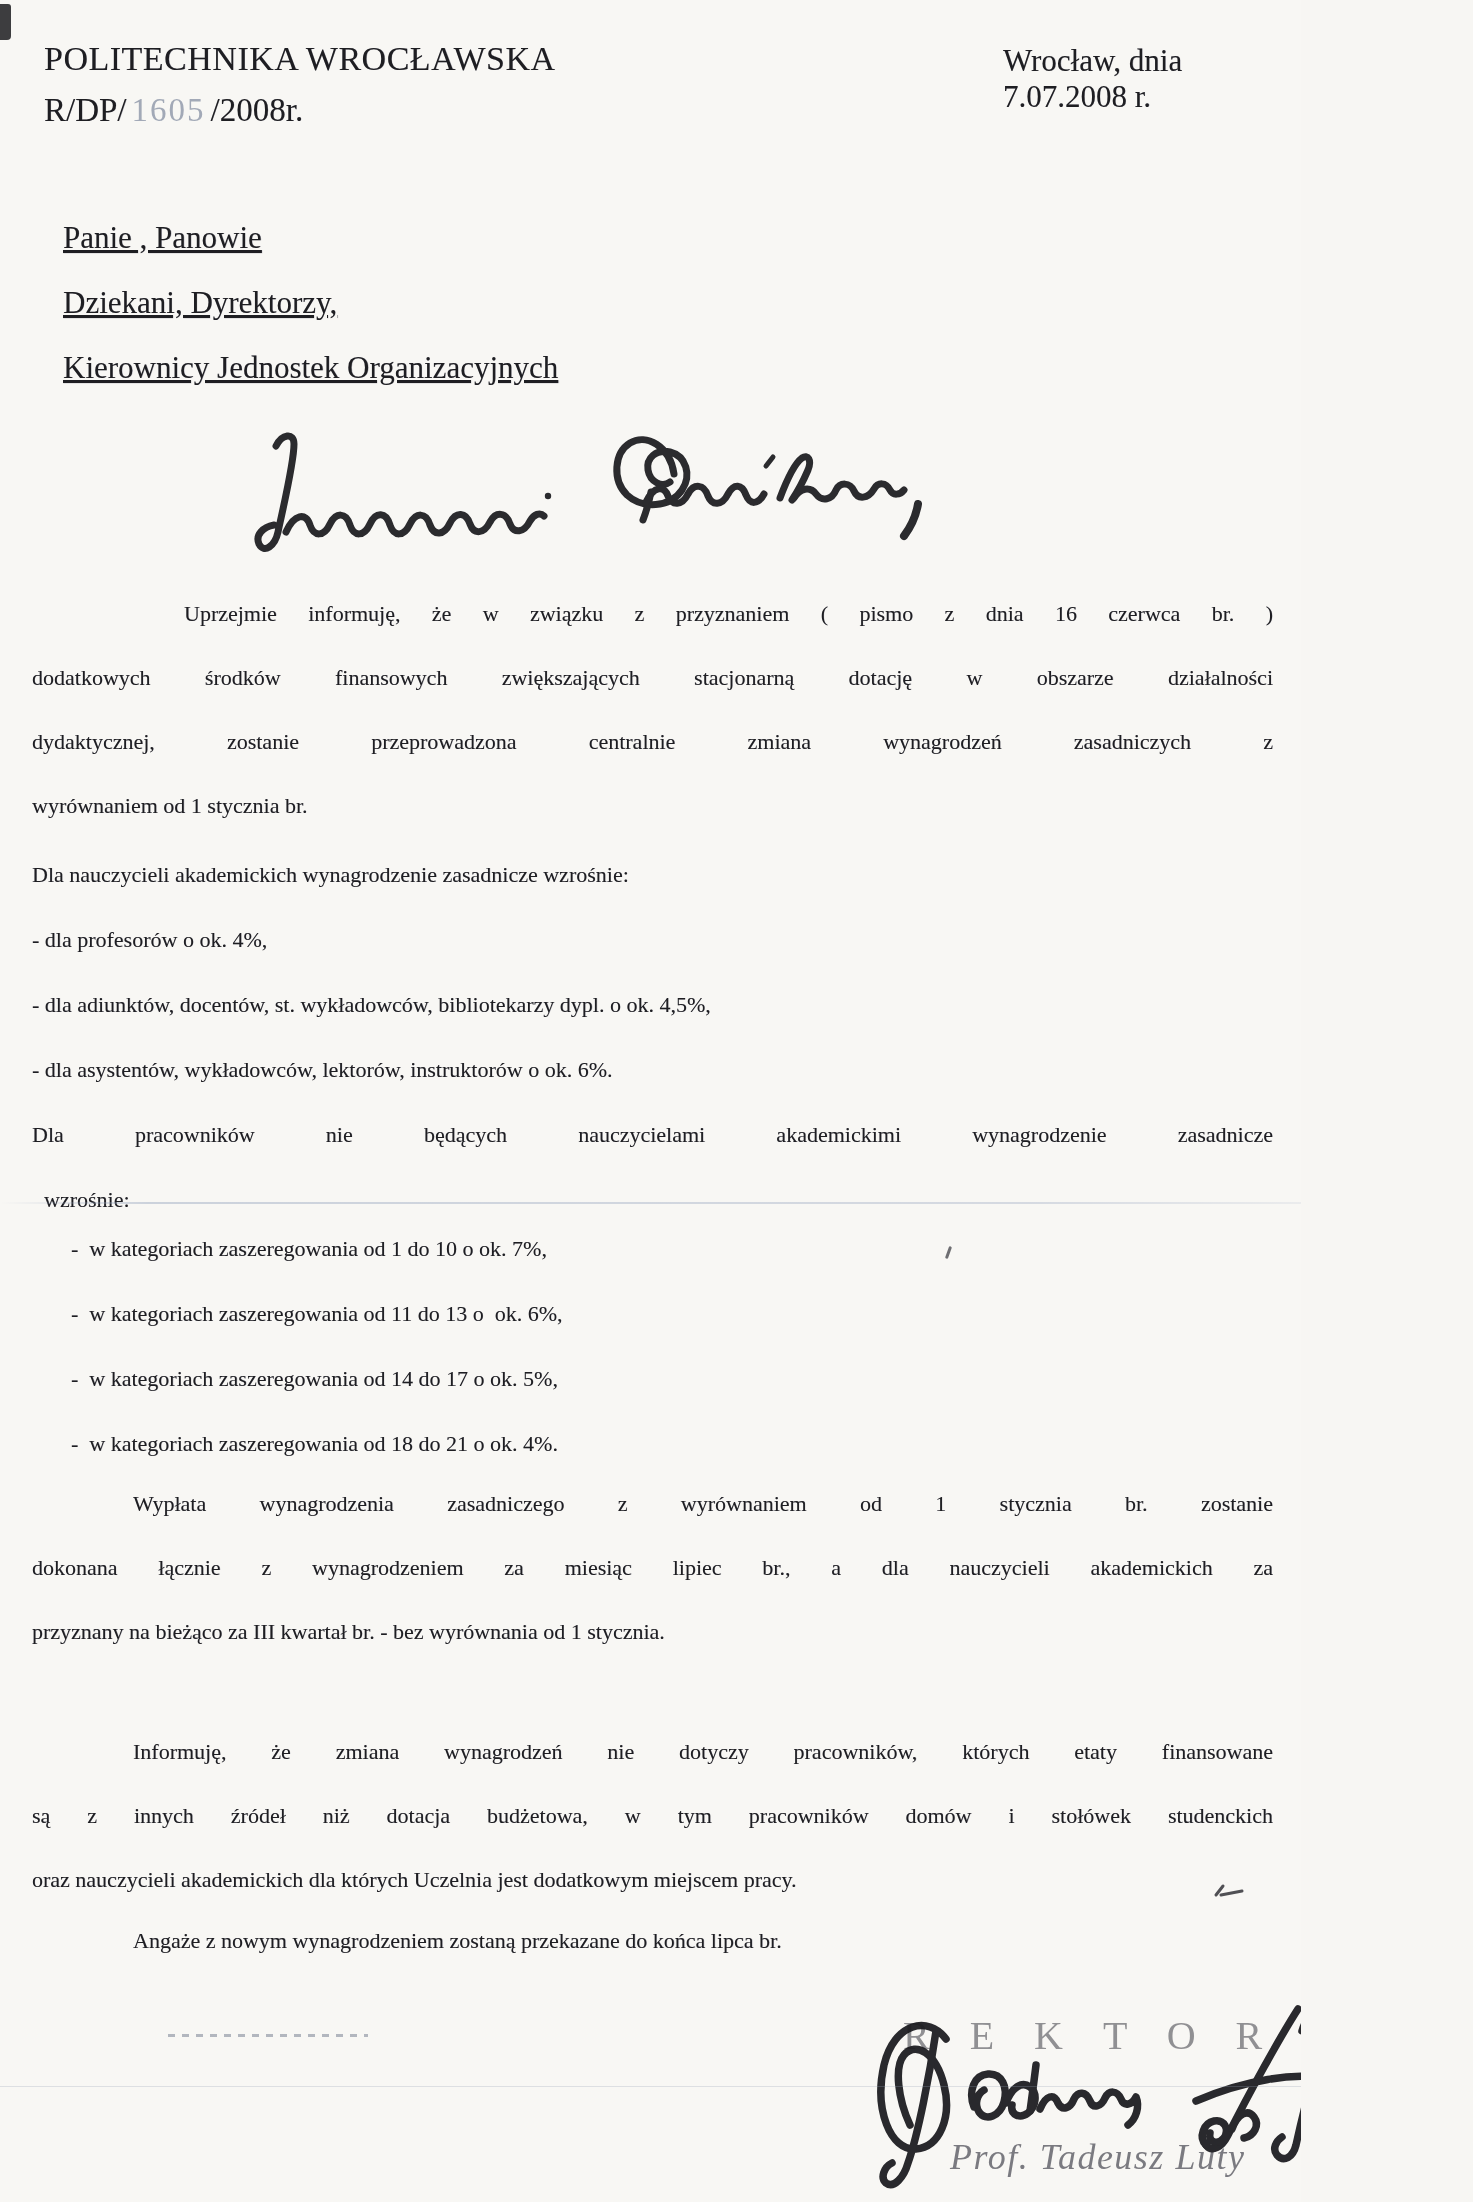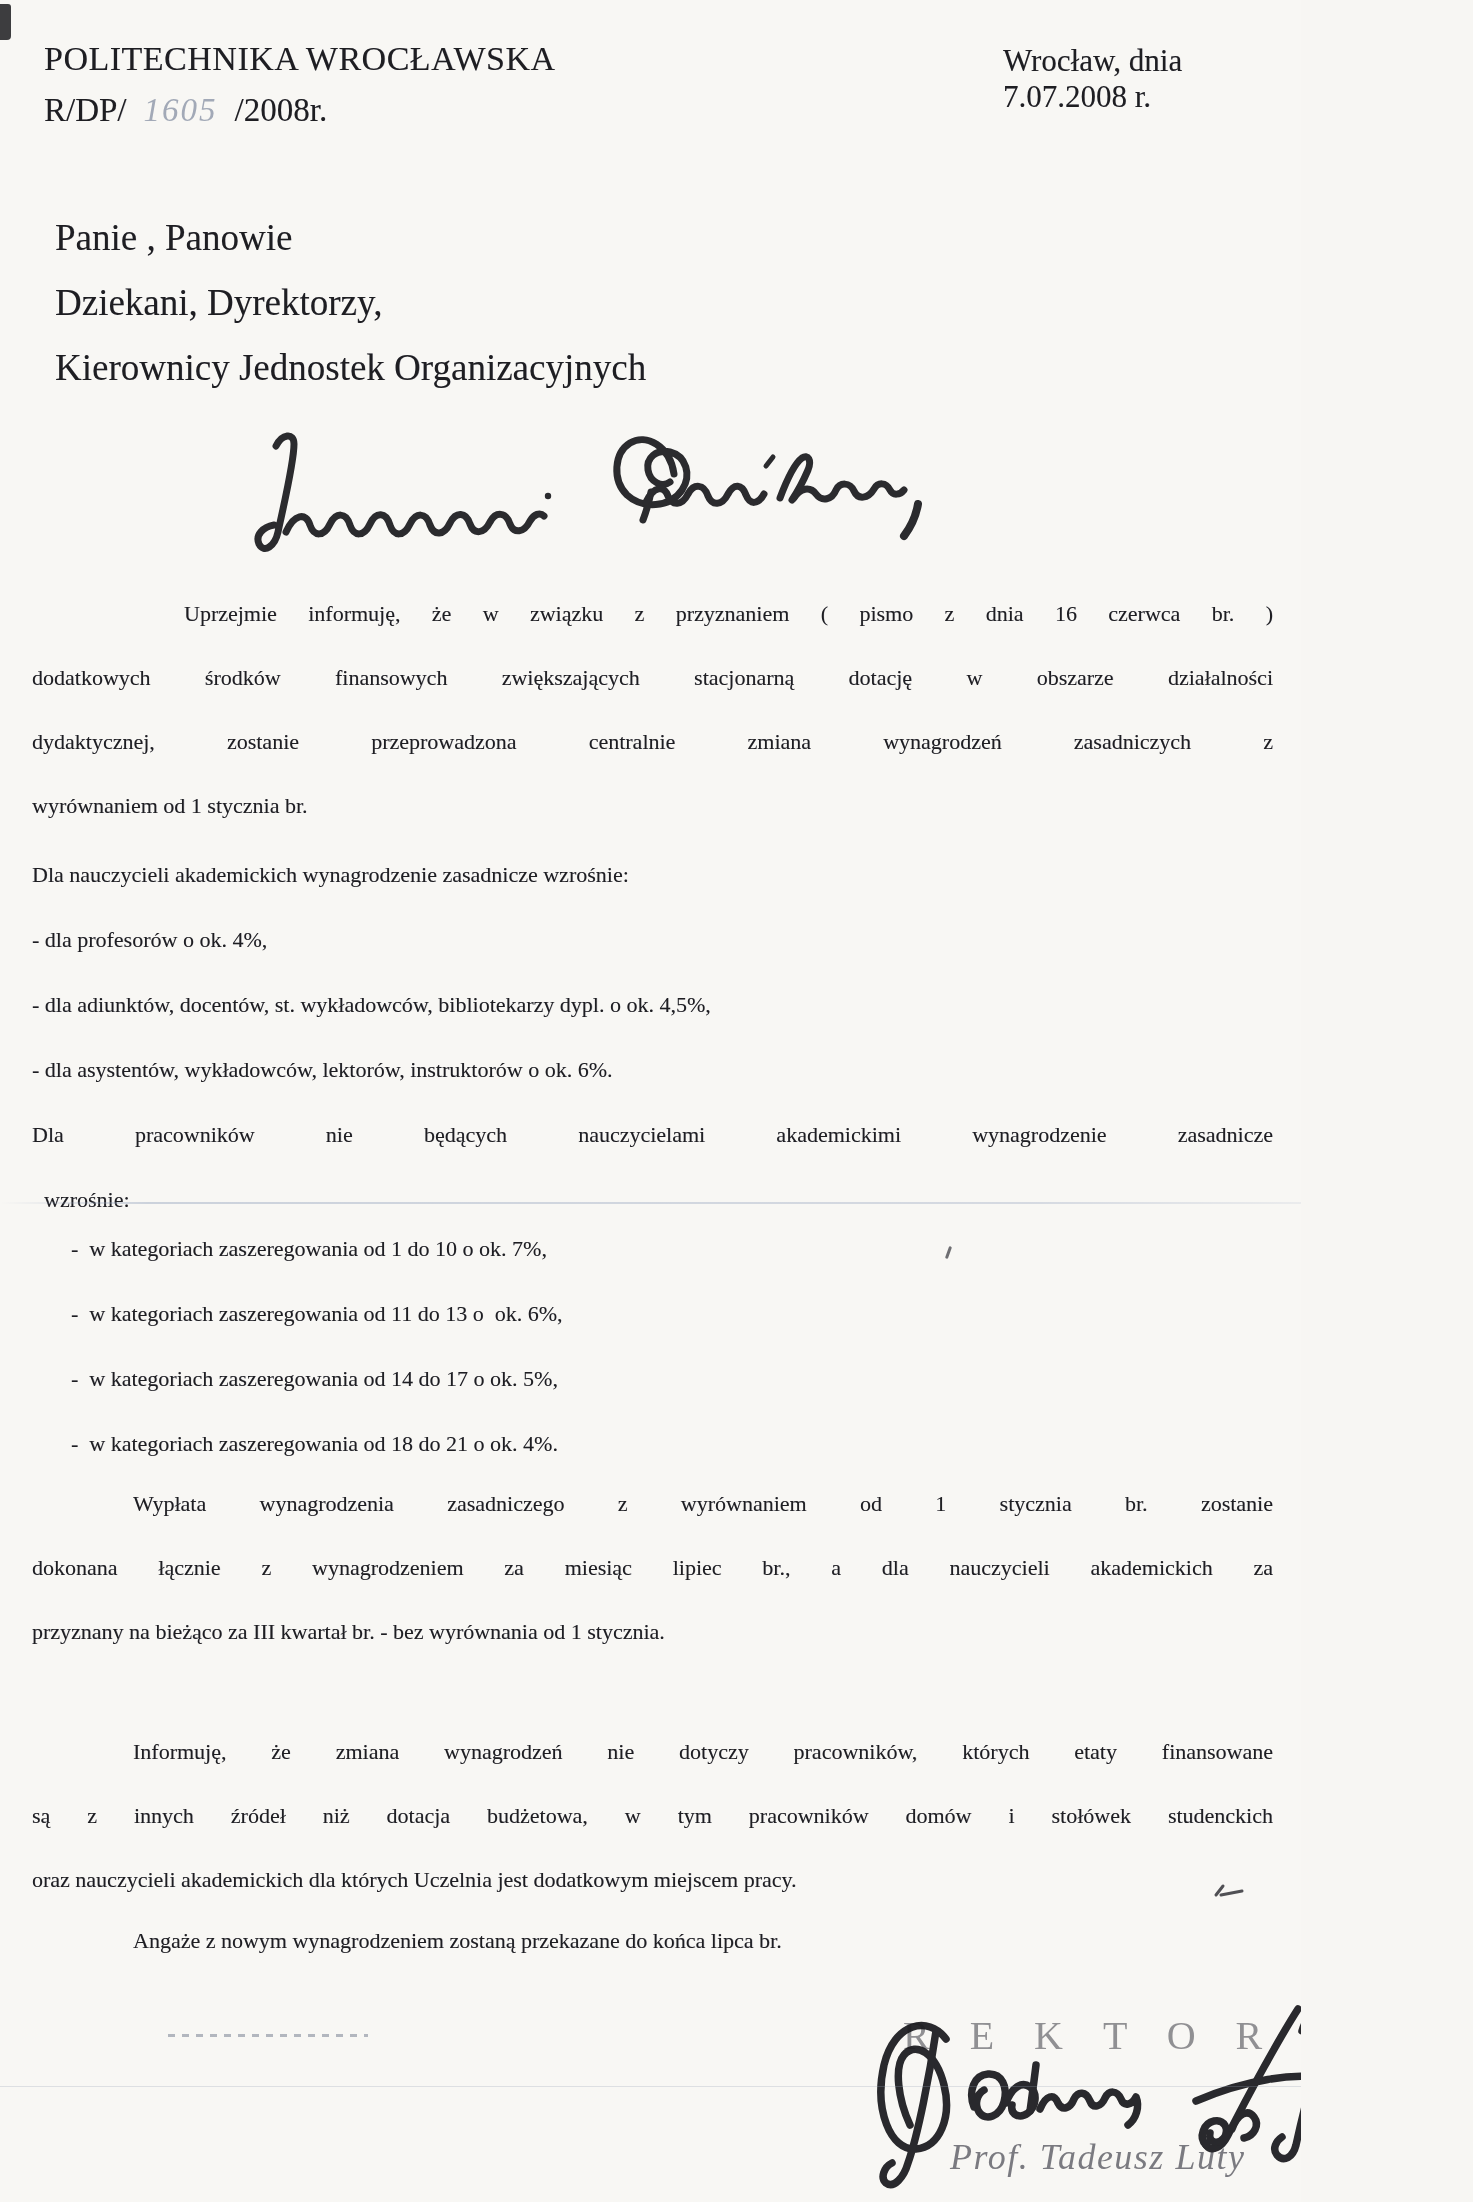--- a/index.html
+++ b/index.html
@@ -22,24 +22,24 @@
   .indent-md { text-indent: 101px; }
   .pre { white-space: pre-wrap; margin-left: 39px; }
   .pad-sm { padding-left: 12px; }
 
   .header-institution {
     left: 44px; top: 40px; font-size: 34px; letter-spacing: 0.5px; line-height: 1.1;
   }
   .header-date { left: 1003px; top: 43px; font-size: 31px; }
   .header-ref { left: 44px; top: 92px; font-size: 33px; }
   .refnum {
-    color: #8d96a8; opacity: 0.8; margin: 0 17px; font-style: italic;
+    color: #8d96a8; opacity: 0.8; margin: 0 5px; 
     letter-spacing: 2px; text-shadow: none;
   }
-  .recipients { left: 55px; top: 205px; font-size: 37px; }
+  .recipients { left: 63px; top: 205px; font-size: 31px; text-decoration: underline; }
   .recipients .line { line-height: 65px; }
 
   .greeting-wrap { left: 250px; top: 428px; width: 700px; height: 155px; }
   .signature-wrap { left: 850px; top: 1995px; width: 486px; height: 208px; }
   .ink-stroke { stroke: #1a1a1e; fill: none; stroke-linecap: round; stroke-linejoin: round; }
 
   .stamp-title {
     left: 903px; top: 2014px; font-size: 40px; letter-spacing: 40px;
     color: #3c3c44; opacity: 0.55; filter: blur(0.5px); line-height: 1.1;
     text-shadow: none; white-space: nowrap;

